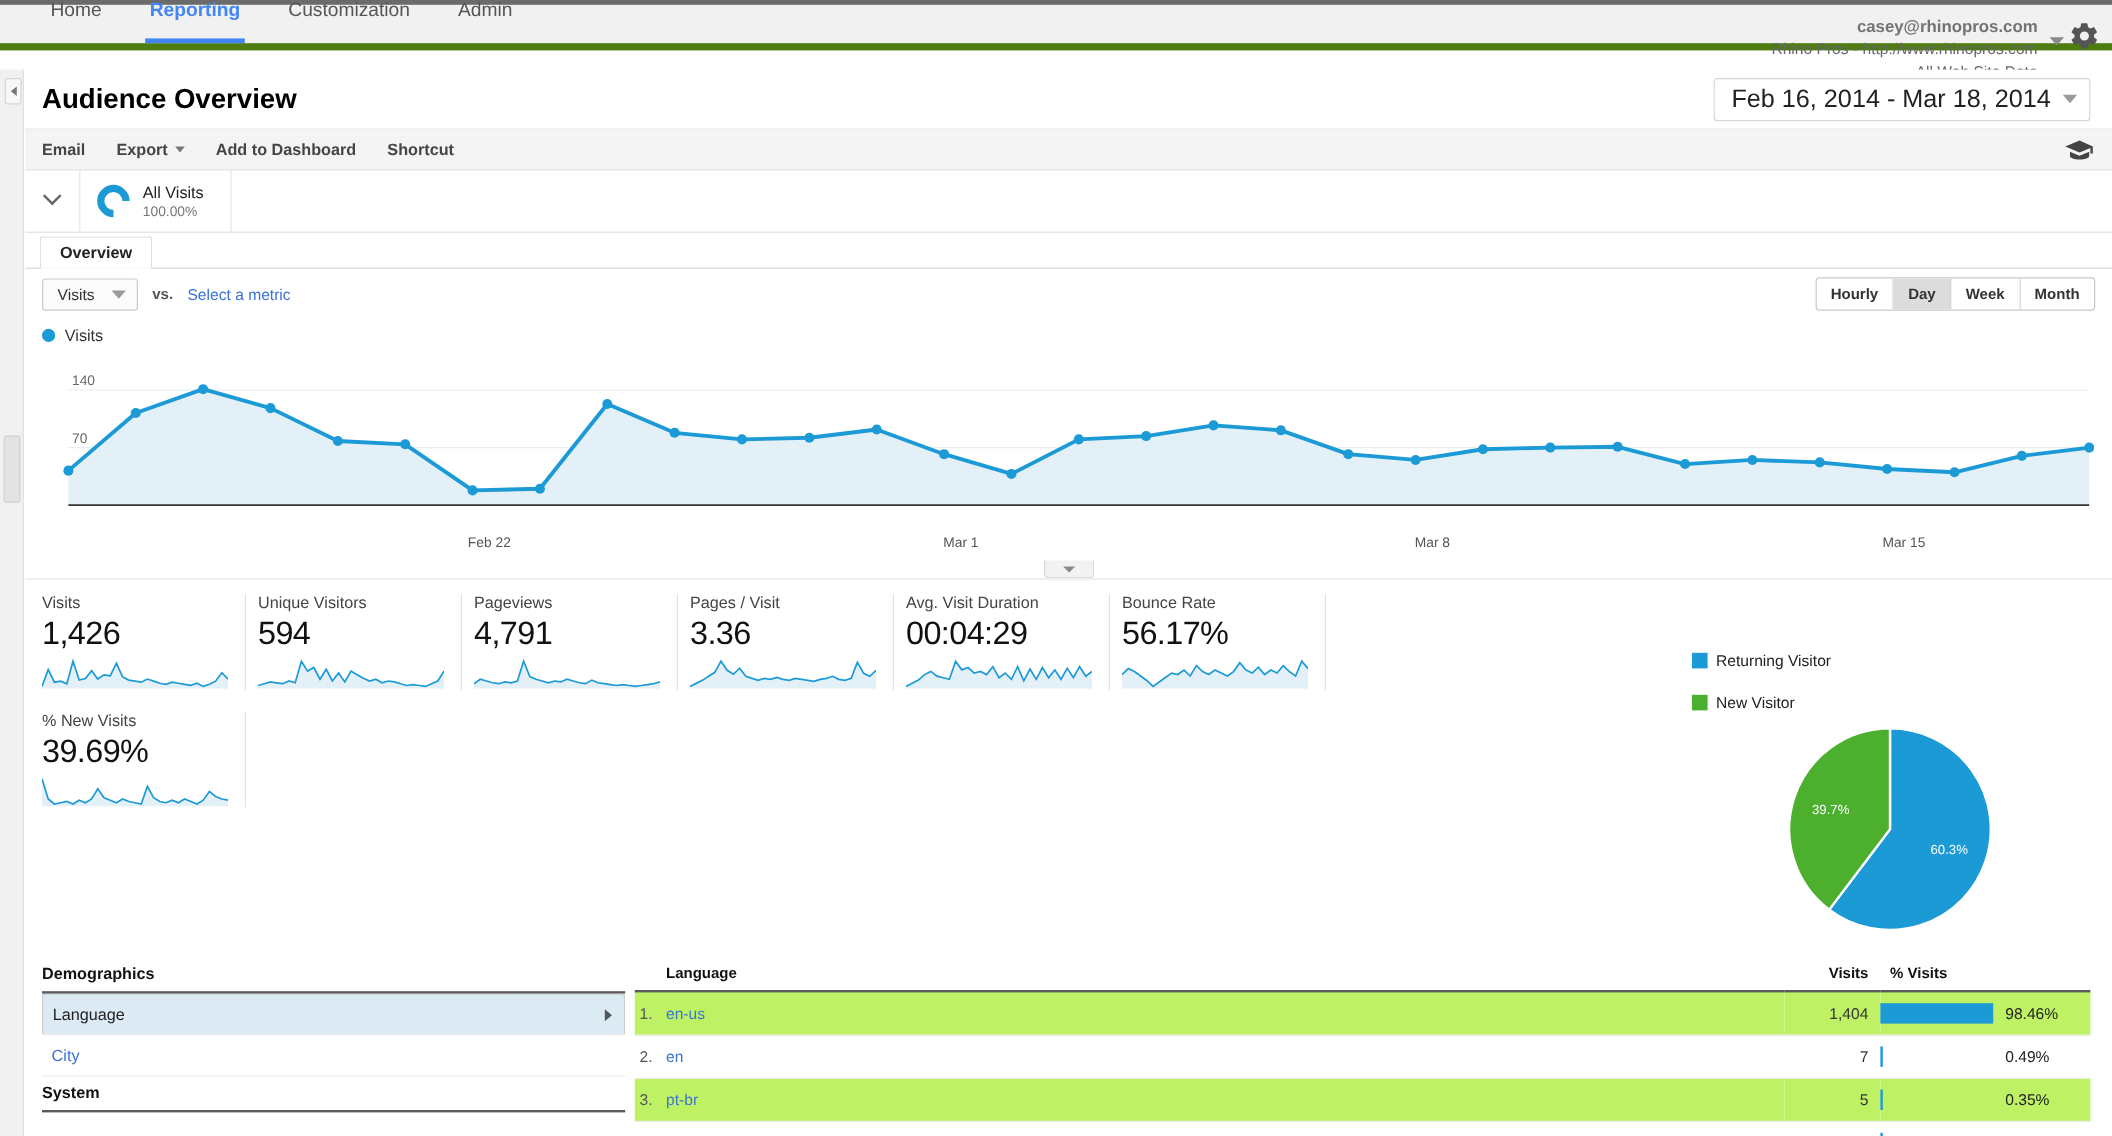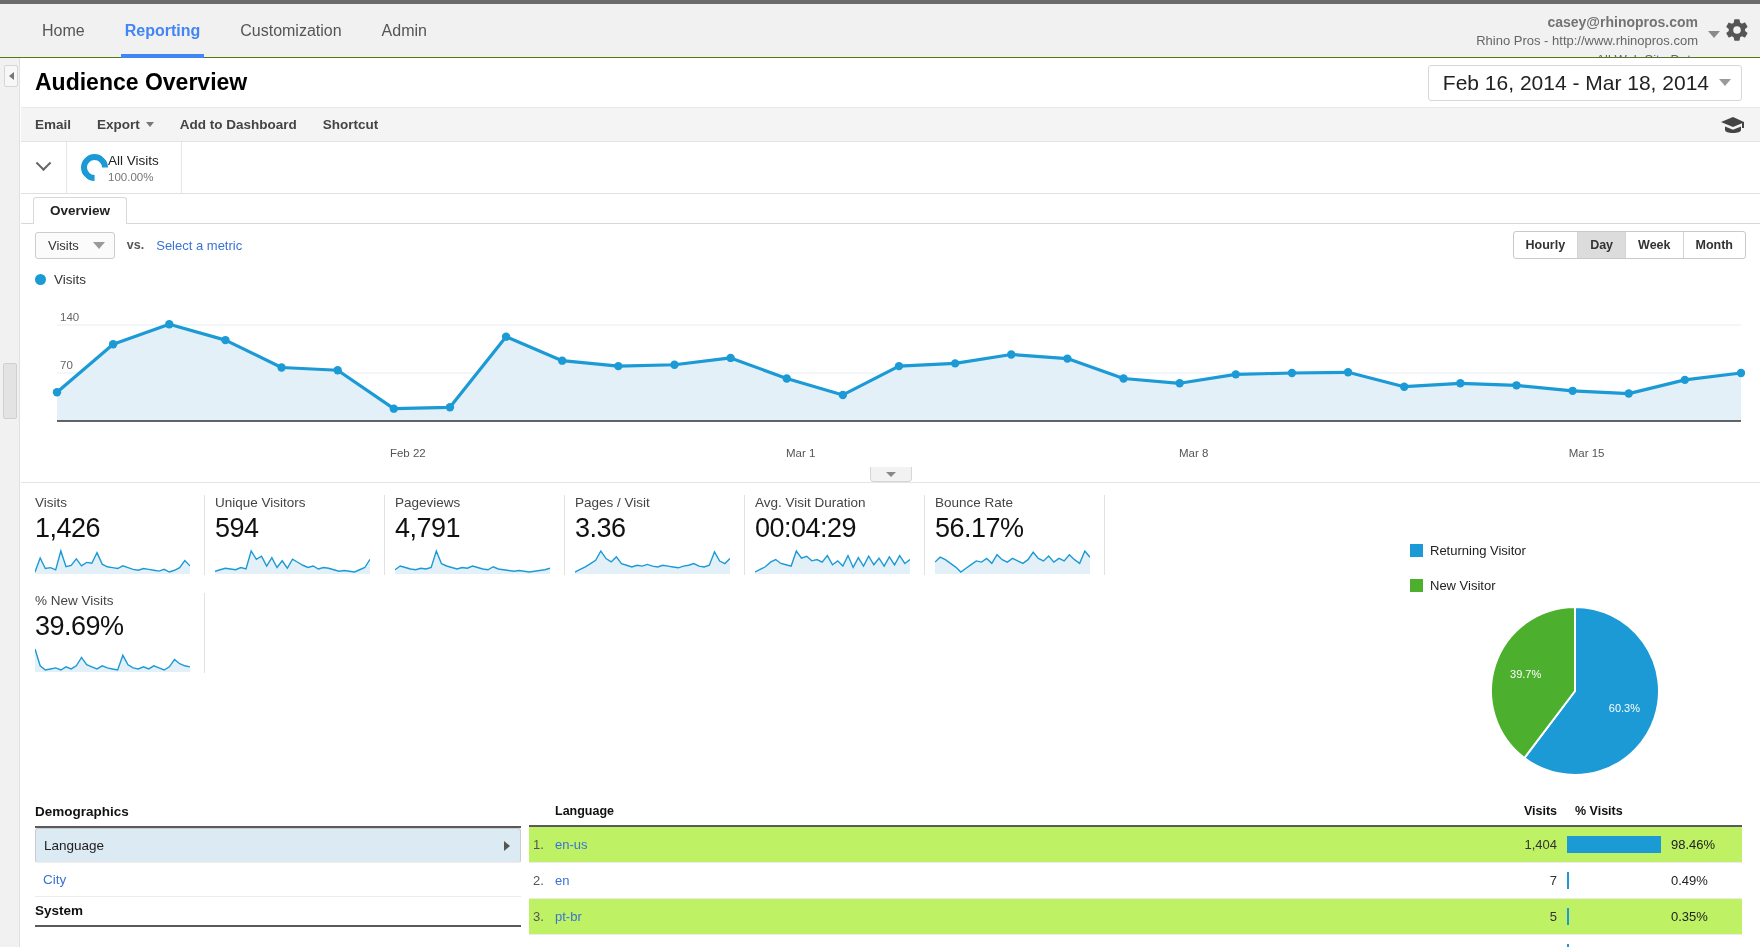--- a/index.html
+++ b/index.html
@@ -4,24 +4,24 @@
 <style>
   * { box-sizing: border-box; margin: 0; padding: 0; }
   html, body {
     width: 1760px; height: 947px;
     font-family: "Liberation Sans", sans-serif;
     background: #fff; color: #333;
     overflow: hidden;
   }
   
   .topbar {
-    height: 58px; background: #f1f1f1;
-    border-bottom: 1px solid #4d7c0f;
+    height: 42px; background: #f1f1f1;
+    border-bottom: 6px solid #4d7c0f;
     border-top: 4px solid #6b6b6b;
-    display: flex; align-items: center; position: relative;
+    display: flex; align-items: flex-end; position: relative;
   }
   .nav { display: flex; align-items: center; margin-left: 22px; height: 54px; }
   .nav-item {
     font-size: 16px; color: #555; padding: 0 20px; height: 54px;
     display: flex; align-items: center; cursor: pointer; position: relative;
   }
   .nav-item.active { color: #4285f4; font-weight: bold; }
   .nav-item.active::after {
     content: ""; position: absolute; left: 16px; right: 16px; bottom: 0;
     height: 4px; background: #4285f4;
@@ -89,21 +89,21 @@
   .segbar { height: 52px; display: flex; border-bottom: 1px solid #e0e0e0; background: #fff; }
   .seg-expand {
     width: 46px; display: flex; align-items: center; justify-content: center;
     border-right: 1px solid #e6e6e6; cursor: pointer;
   }
   .chev-down {
     width: 11px; height: 11px; border-right: 2px solid #666; border-bottom: 2px solid #666;
     transform: rotate(45deg) translate(-3px,-3px);
   }
   .seg-item {
-    display: flex; align-items: center; padding: 0 22px 0 14px;
+    display: flex; align-items: center; gap: 11px; padding: 0 22px 0 14px;
     border-right: 1px solid #e6e6e6; cursor: pointer;
   }
   .donut {
     width: 27px; height: 27px; border-radius: 50%;
     border: 6px solid #1b9ad6; border-bottom-color: #fff;
     transform: rotate(-45deg);
   }
   .seg-name { font-size: 13.5px; color: #222; line-height: 1.35; }
   .seg-pct { font-size: 11.5px; color: #777; }
   .seg-rest { flex: 1; border-bottom: 0; }

